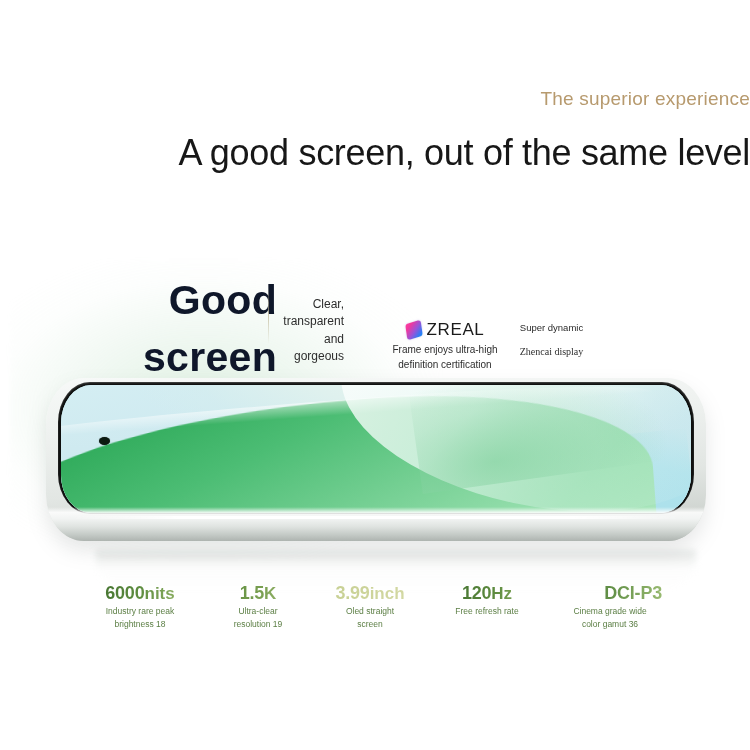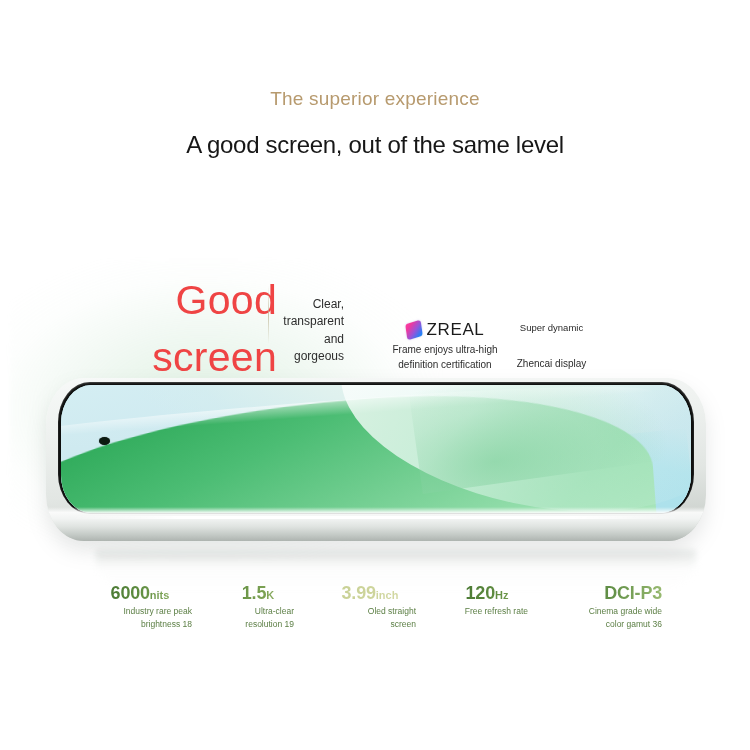--- a/index.html
+++ b/index.html
@@ -6,31 +6,31 @@
   html, body { width:750px; height:750px; }
   body {
     background:#ffffff;
     font-family:"Liberation Sans", sans-serif;
     position:relative;
     overflow:hidden;
     -webkit-font-smoothing:antialiased;
   }
 
   
-  .header { position:absolute; left:0; right:0; top:88px; text-align:center; }
+  .header { position:absolute; left:0; right:0; top:88px; text-align:right; }
   .eyebrow {
     font-size:19px;
     color:#b79a6e;
     letter-spacing:.2px;
     font-weight:400;
     line-height:1.2;
   }
   .headline {
     margin-top:20px;
-    font-size:24px;
+    font-size:36px;
     color:#171717;
     font-weight:400;
     letter-spacing:-0.3px;
     line-height:1.2;
   }
 
   
   .stage { position:absolute; left:0; top:250px; width:750px; height:330px; }
 
   .glow {
@@ -43,23 +43,23 @@
       rgba(210,235,215,.05) 62%,
       rgba(255,255,255,0) 78%);
     filter:blur(2px);
   }
 
   
   .wordmark {
     position:absolute;
     left:137px; top:22px;
     width:140px;
-    color:#ef4444;
+    color:#0f172a;
     font-size:41px;
-    font-weight:400;
+    font-weight:700;
     line-height:1.38;
     letter-spacing:.3px;
     text-align:right;
   }
   .wordmark .l2 { display:block; }
 
   
   .sub-caption {
     position:absolute;
     left:272px; top:46px;
@@ -99,21 +99,21 @@
     line-height:1;
   }
   .cert-title {
     font-size:9.5px; color:#2a2a2a; line-height:1.5; height:20px;
     display:flex; align-items:center; justify-content:center;
   }
   .cert-desc {
     margin-top:4px;
     font-size:10px; color:#2d2d2d; line-height:1.5;
   }
-  .cert-col.dyn .cert-desc, .cert-col.dur .cert-desc { margin-top:18px; }
+  .cert-col.dyn .cert-desc, .cert-col.dur .cert-desc { margin-top:6px;font-family:Liberation Serif, serif; }
 
   
   .phone-wrap { position:absolute; left:40px; top:128px; width:672px; height:200px; }
 
   .phone-body {
     position:absolute;
     left:6px; top:0;
     width:660px; height:163px;
     border-radius:38px / 46px;
     background:linear-gradient(177deg,#f7f9f8 0%, #eef1ef 30%, #e2e6e3 62%, #cfd4d0 86%, #b8bdb9 100%);
@@ -233,28 +233,27 @@
     align-items:flex-start;
   }
   .spec { text-align:center; }
   .spec-value {
     font-size:18px;
     font-weight:700;
     line-height:1.05;
     letter-spacing:-.2px;
     white-space:nowrap;
   }
-  .spec-value .unit { font-size:11px; font-weight:700; letter-spacing:0; }
+  .spec-value .unit { font-size:17px; font-weight:700; letter-spacing:0; }
   .spec-label {
     margin-top:2px;
     font-size:8.5px;
     line-height:1.5;
     color:#5c7f45;
     white-space:pre-line;
-    text-align:right;
   }
 
   
   .v-nits   { background:linear-gradient(100deg,#3d6b2c 0%, #5d8c3f 48%, #9dba6e 100%); -webkit-background-clip:text; background-clip:text; color:transparent; }
   .v-res    { background:linear-gradient(100deg,#5a8a3c 0%, #7da254 60%, #a9c27f 100%); -webkit-background-clip:text; background-clip:text; color:transparent; }
   .v-inch   { background:linear-gradient(100deg,#c6cf92 0%, #cdd49b 50%, #d5daa6 100%); -webkit-background-clip:text; background-clip:text; color:transparent; }
   .v-mm     { background:linear-gradient(100deg,#3f6e2d 0%, #618e41 55%, #93b268 100%); -webkit-background-clip:text; background-clip:text; color:transparent; }
   .v-hz     { background:linear-gradient(100deg,#3f6e2d 0%, #5f8c40 60%, #8aae62 100%); -webkit-background-clip:text; background-clip:text; color:transparent; }
   .v-gamut  { background:linear-gradient(100deg,#42722f 0%, #66934a 55%, #9abb72 100%); -webkit-background-clip:text; background-clip:text; color:transparent;text-align:right; }
 

